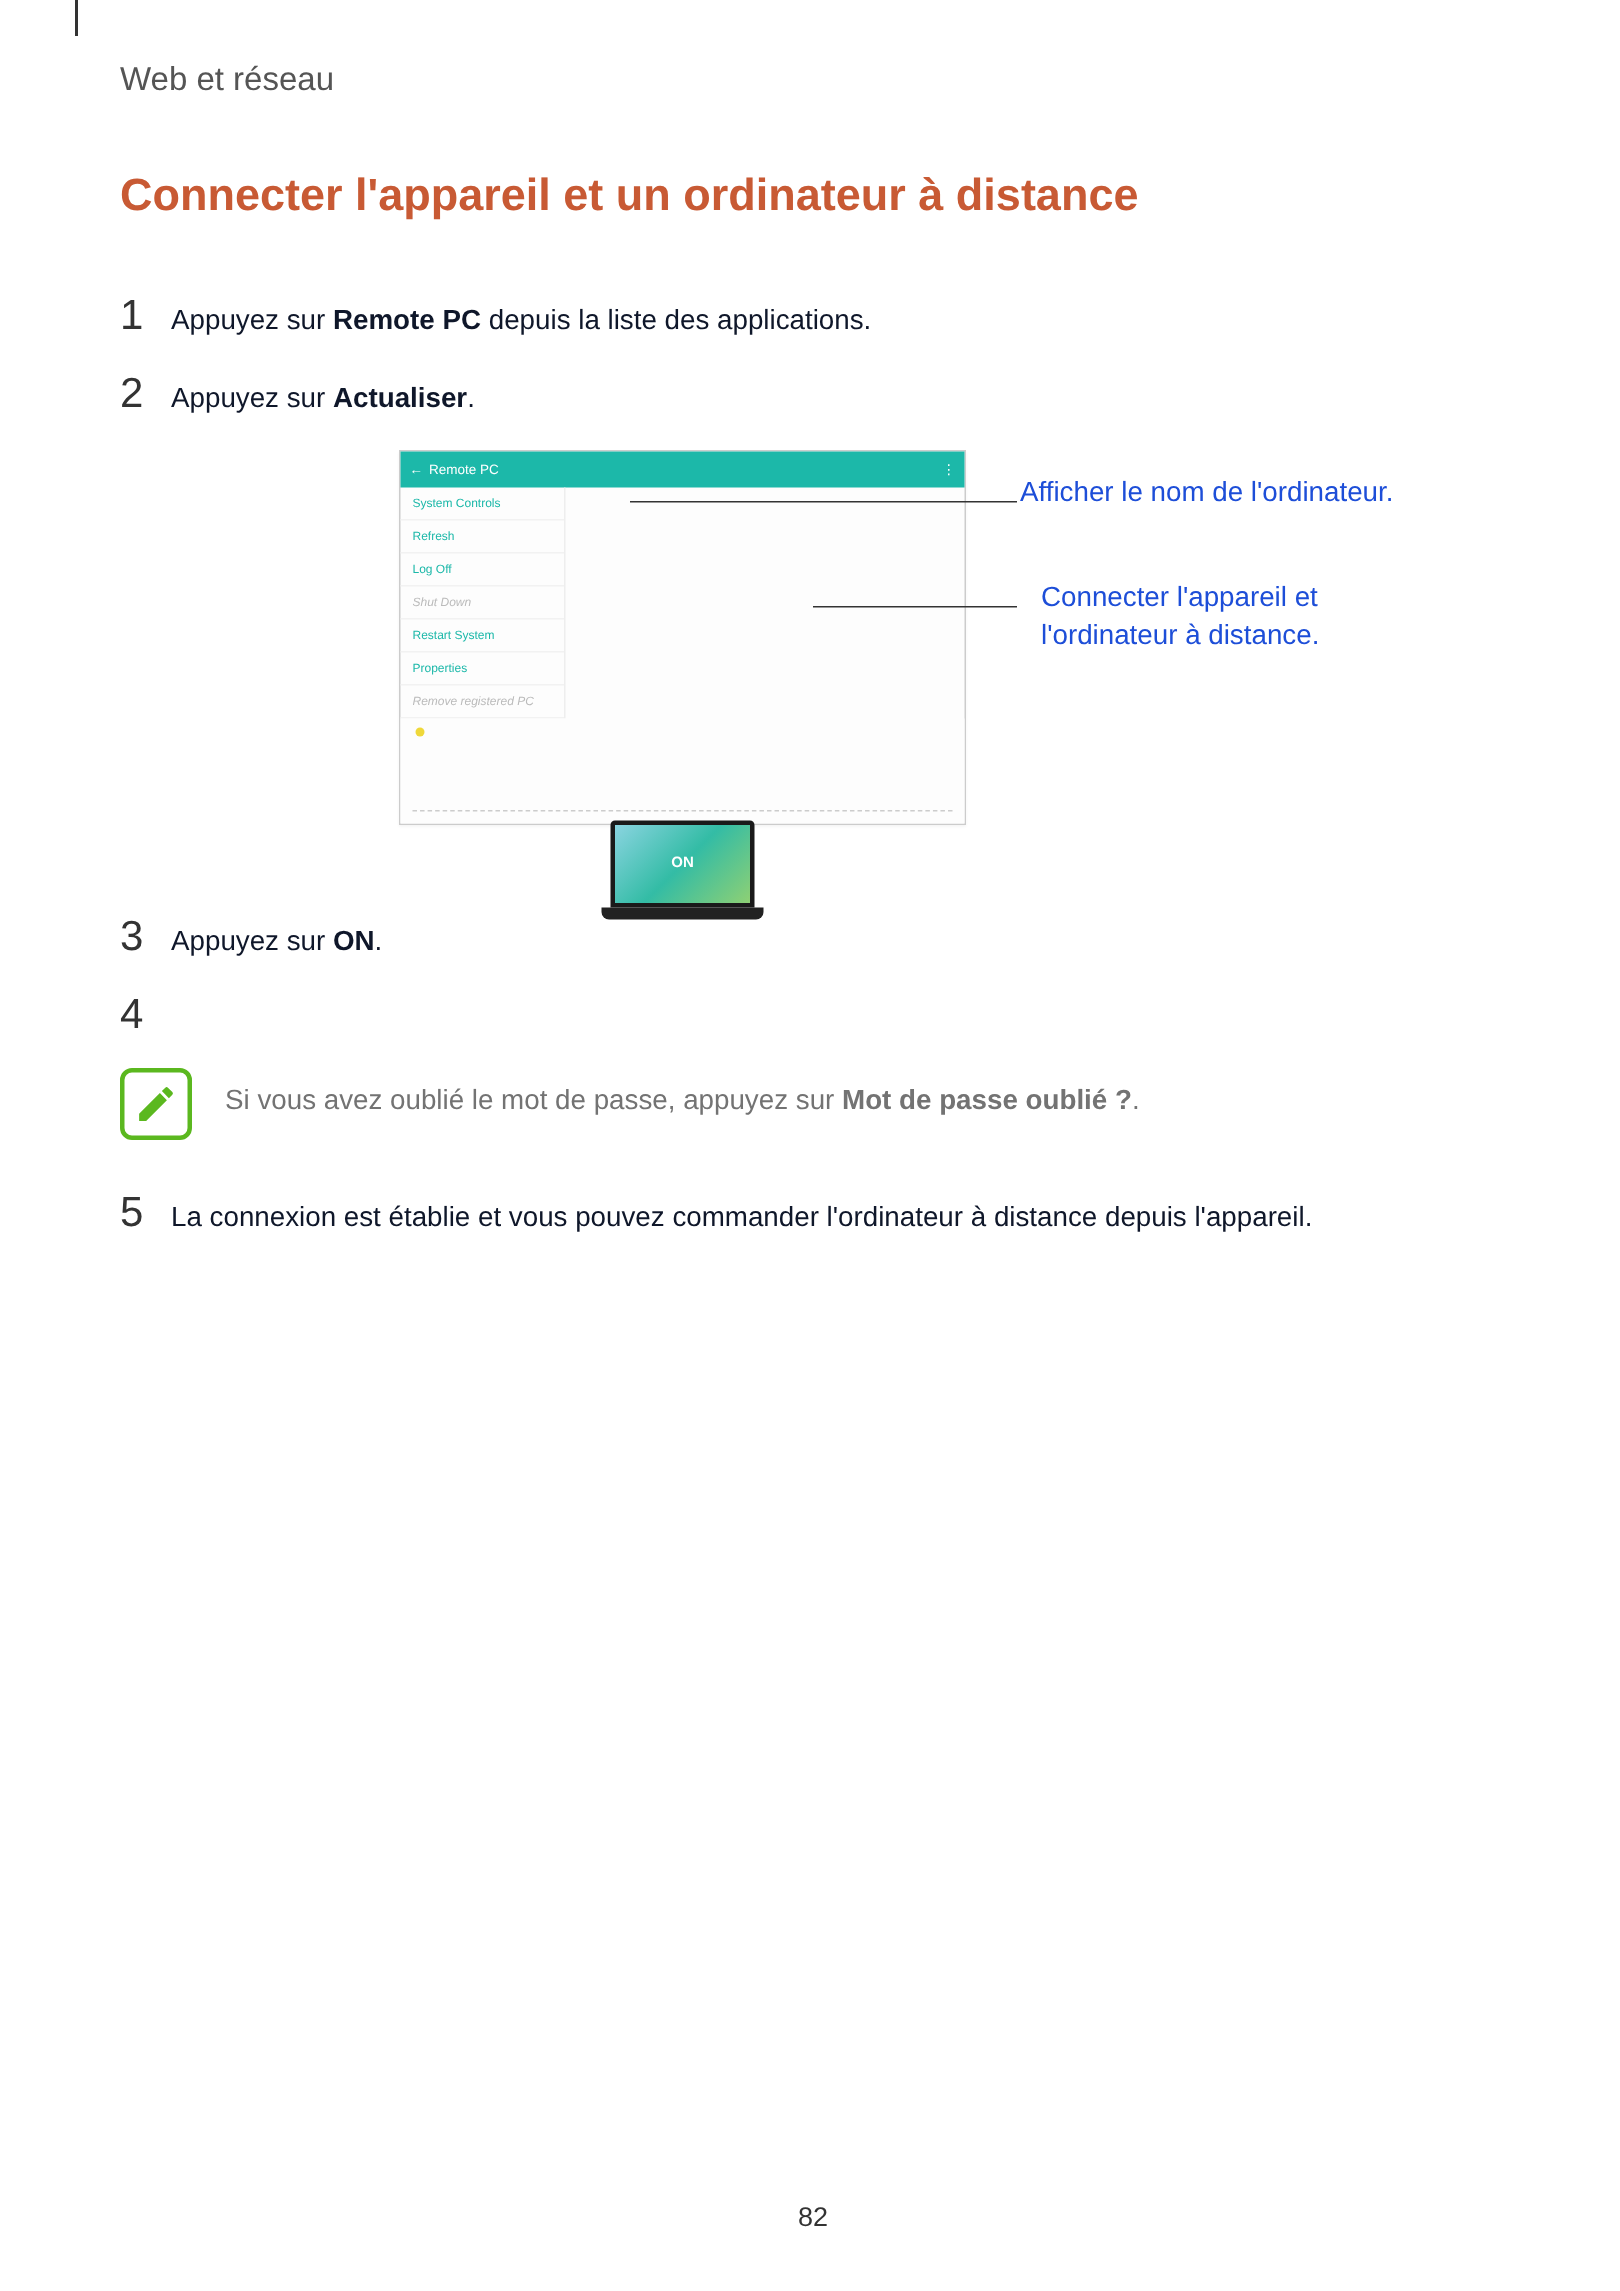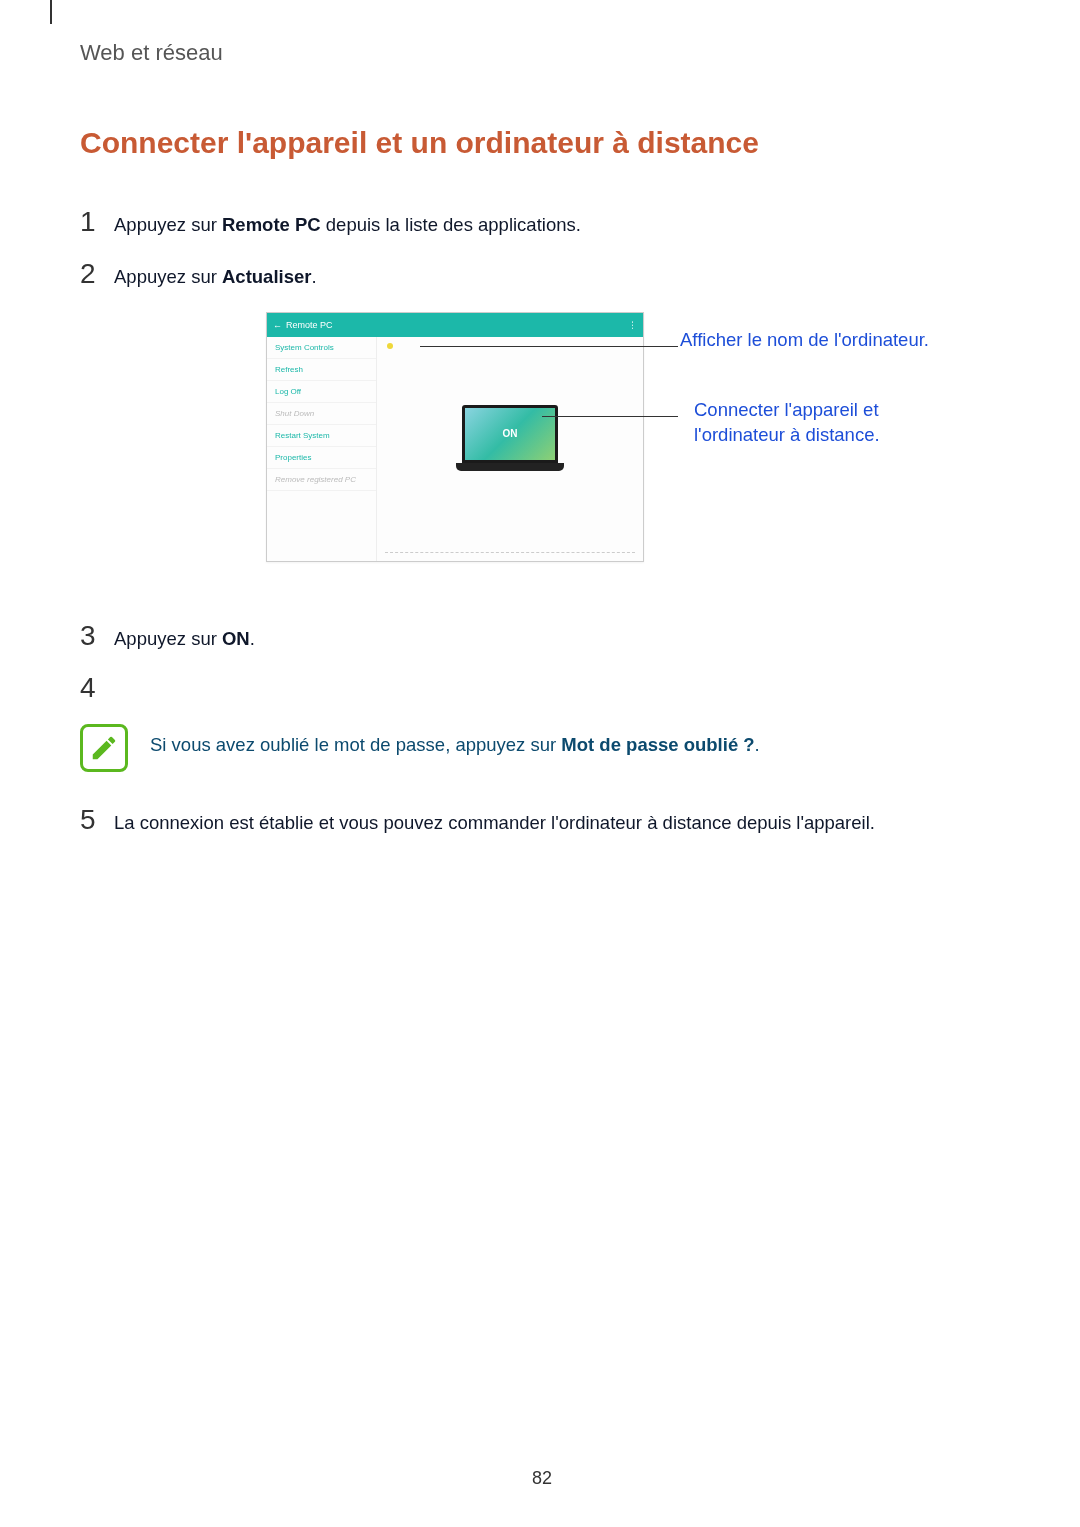--- a/index.html
+++ b/index.html
@@ -22,21 +22,21 @@
     left: 50px;
     top: 0;
     width: 2px;
     height: 24px;
     background: #333;
   }
   .section-header {
     font-size: 22px;
     color: #555;
     margin-top: 0;
-    margin-bottom: 60px;
+    margin-bottom: 48px;
     font-weight: 400;
   }
   .title {
     color: #C85A34;
     font-size: 30px;
     font-weight: 700;
     margin-bottom: 48px;
   }
   .step {
     display: flex;
@@ -83,21 +83,21 @@
     font-size: 9px;
     display: flex;
     align-items: center;
     justify-content: space-between;
     padding: 0 6px;
   }
   .shot-header-left { display:flex; align-items:center; gap:4px;}
   .shot-header-left::before{
     content:"←"; font-size:9px;
   }
-  .shot-body { display: flex; height: calc(100% - 24px); }
+  .shot-body { display: flex; height: calc(100% - 24px); flex-direction: column; }
   .shot-sidebar {
     width: 110px;
     border-right: 1px solid #eee;
     font-size: 8px;
     color: #1CB8A9;
   }
   .shot-sidebar .item {
     padding: 6px 8px;
     border-bottom: 1px solid #f2f2f2;
     white-space: nowrap;
@@ -174,21 +174,21 @@
     width: 48px;
     height: 48px;
     border: 3px solid #5BB81F;
     border-radius: 8px;
     display:flex; align-items:center; justify-content:center;
     flex-shrink:0;
   }
   .note-icon svg { width: 30px; height: 30px; }
   .note-text {
     font-size: 18.5px;
-    color:#0c4a6e;
+    color:#737373;
     padding-top: 10px;
   }
   .page-num {
     position: absolute;
     bottom: 38px;
     left: 4px; right: 0;
     text-align: center;
     font-size: 18px;
     color: #333;
   }

